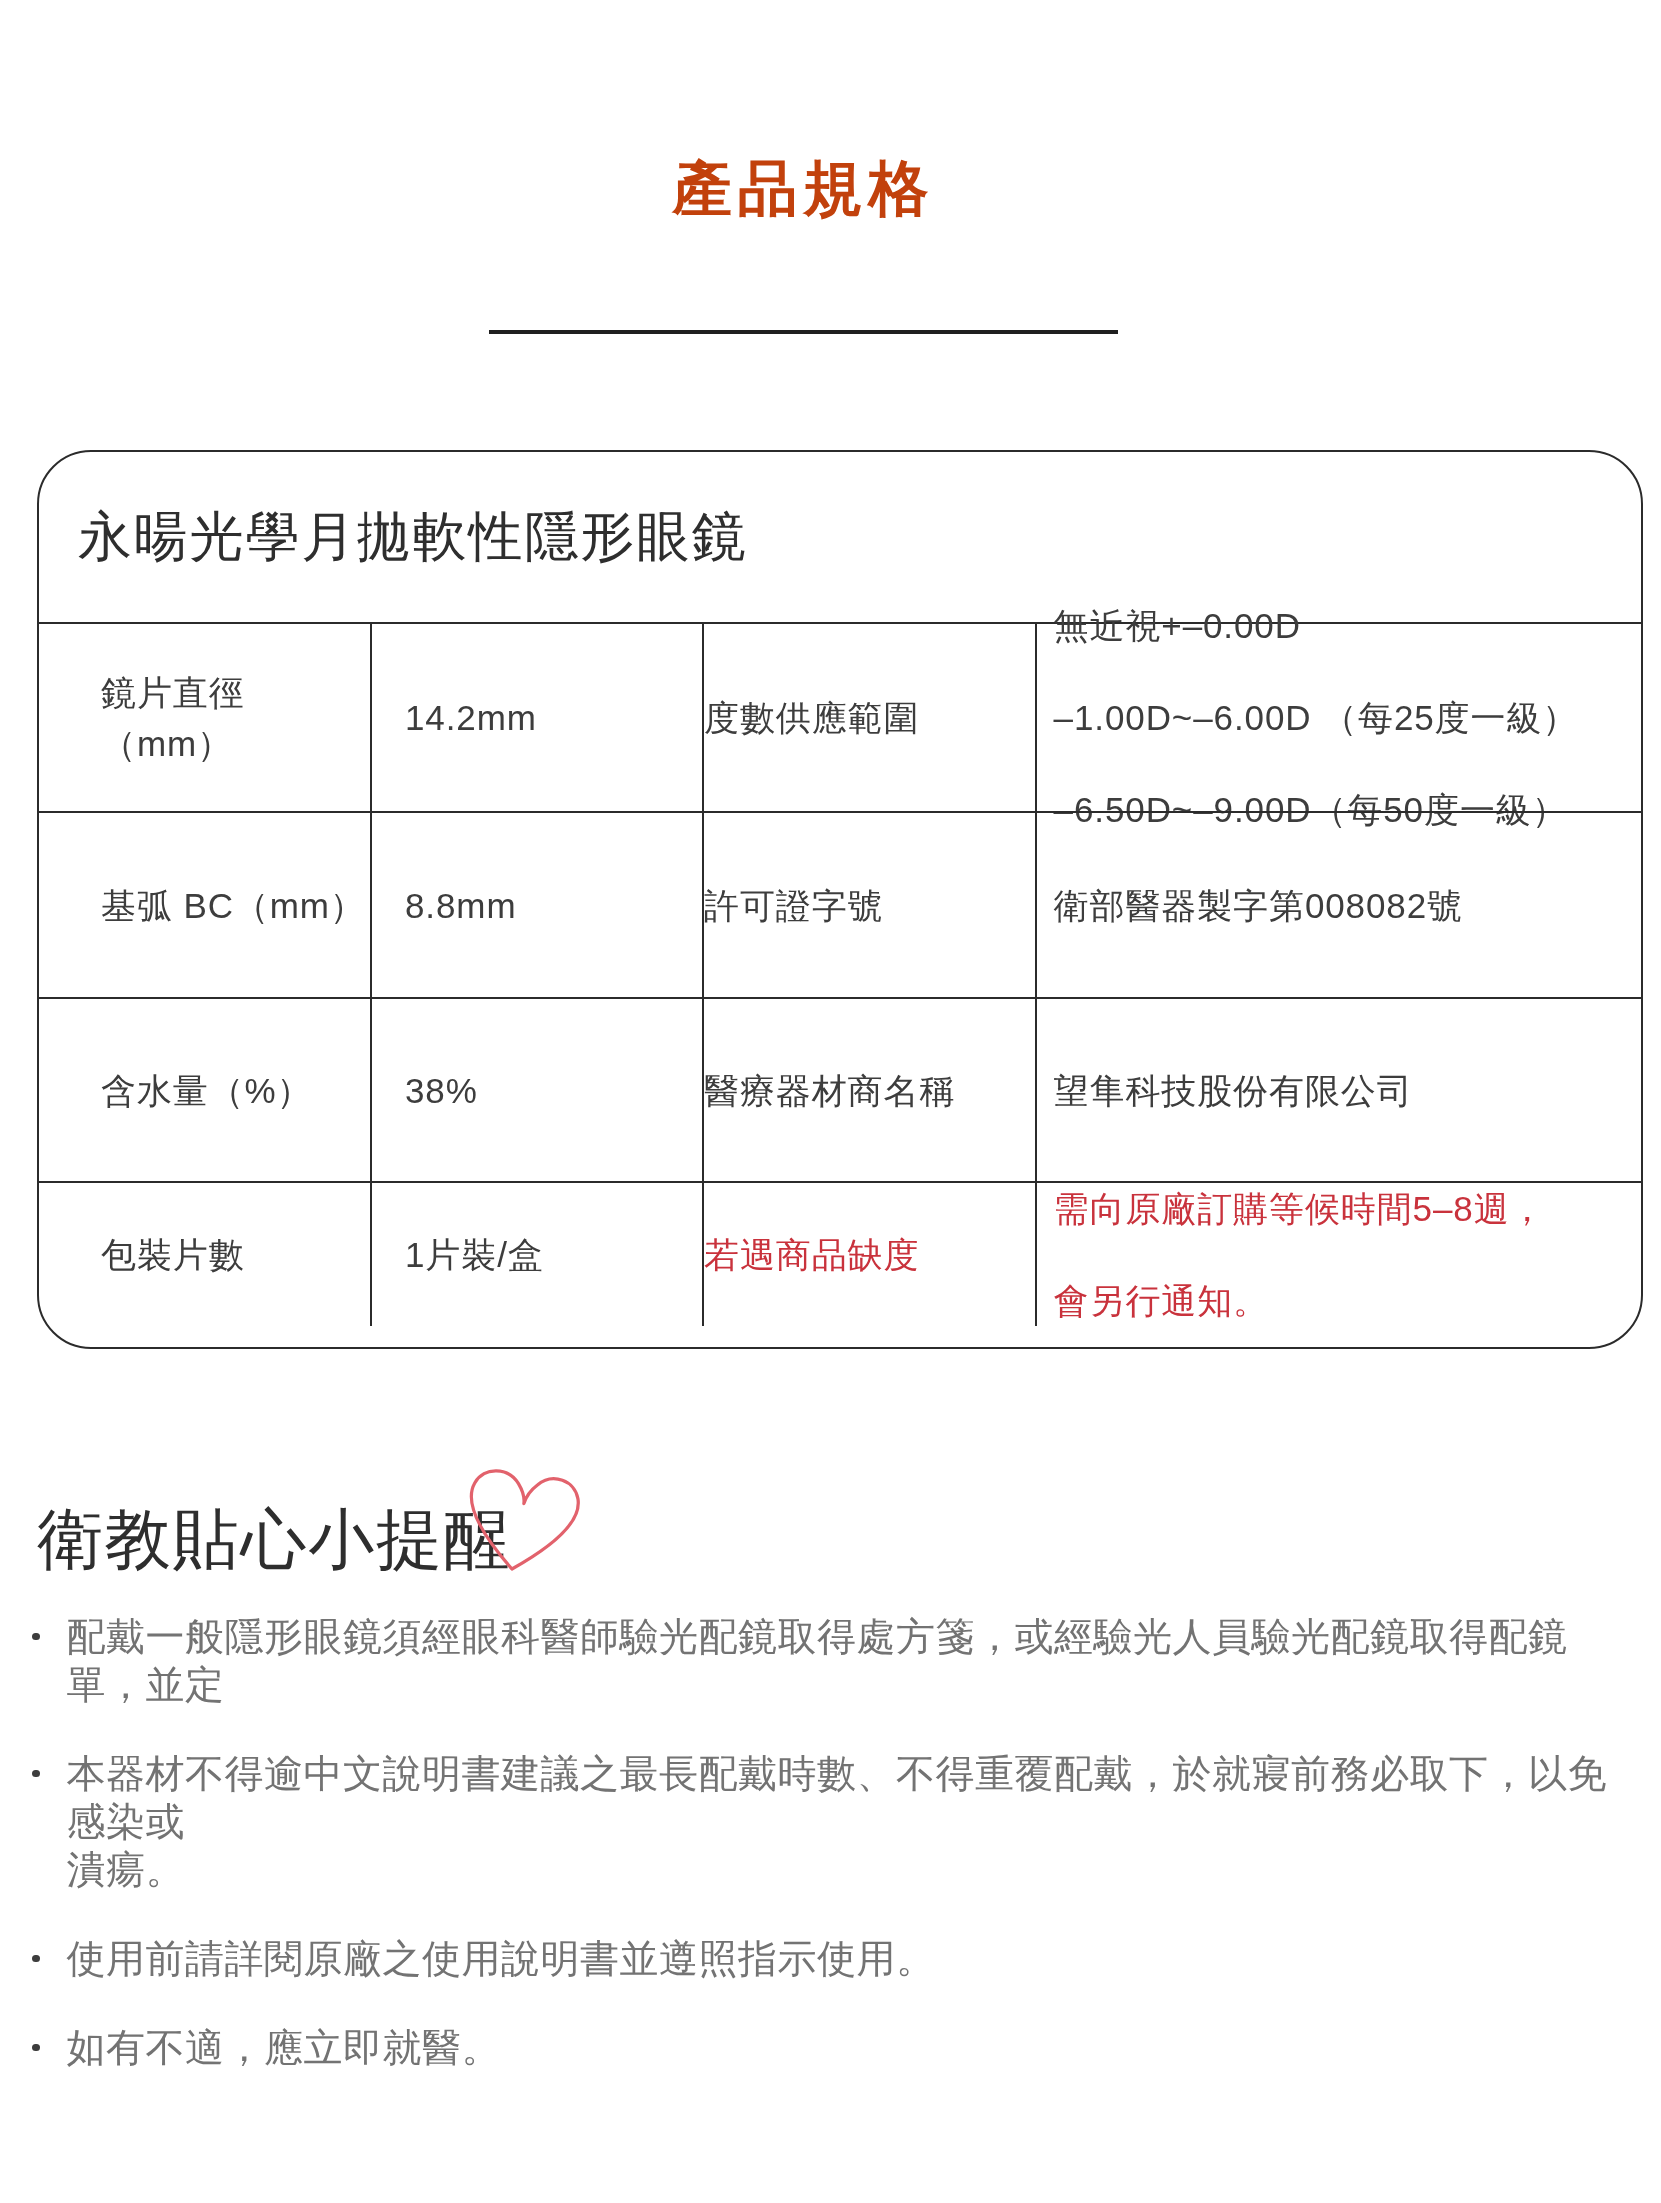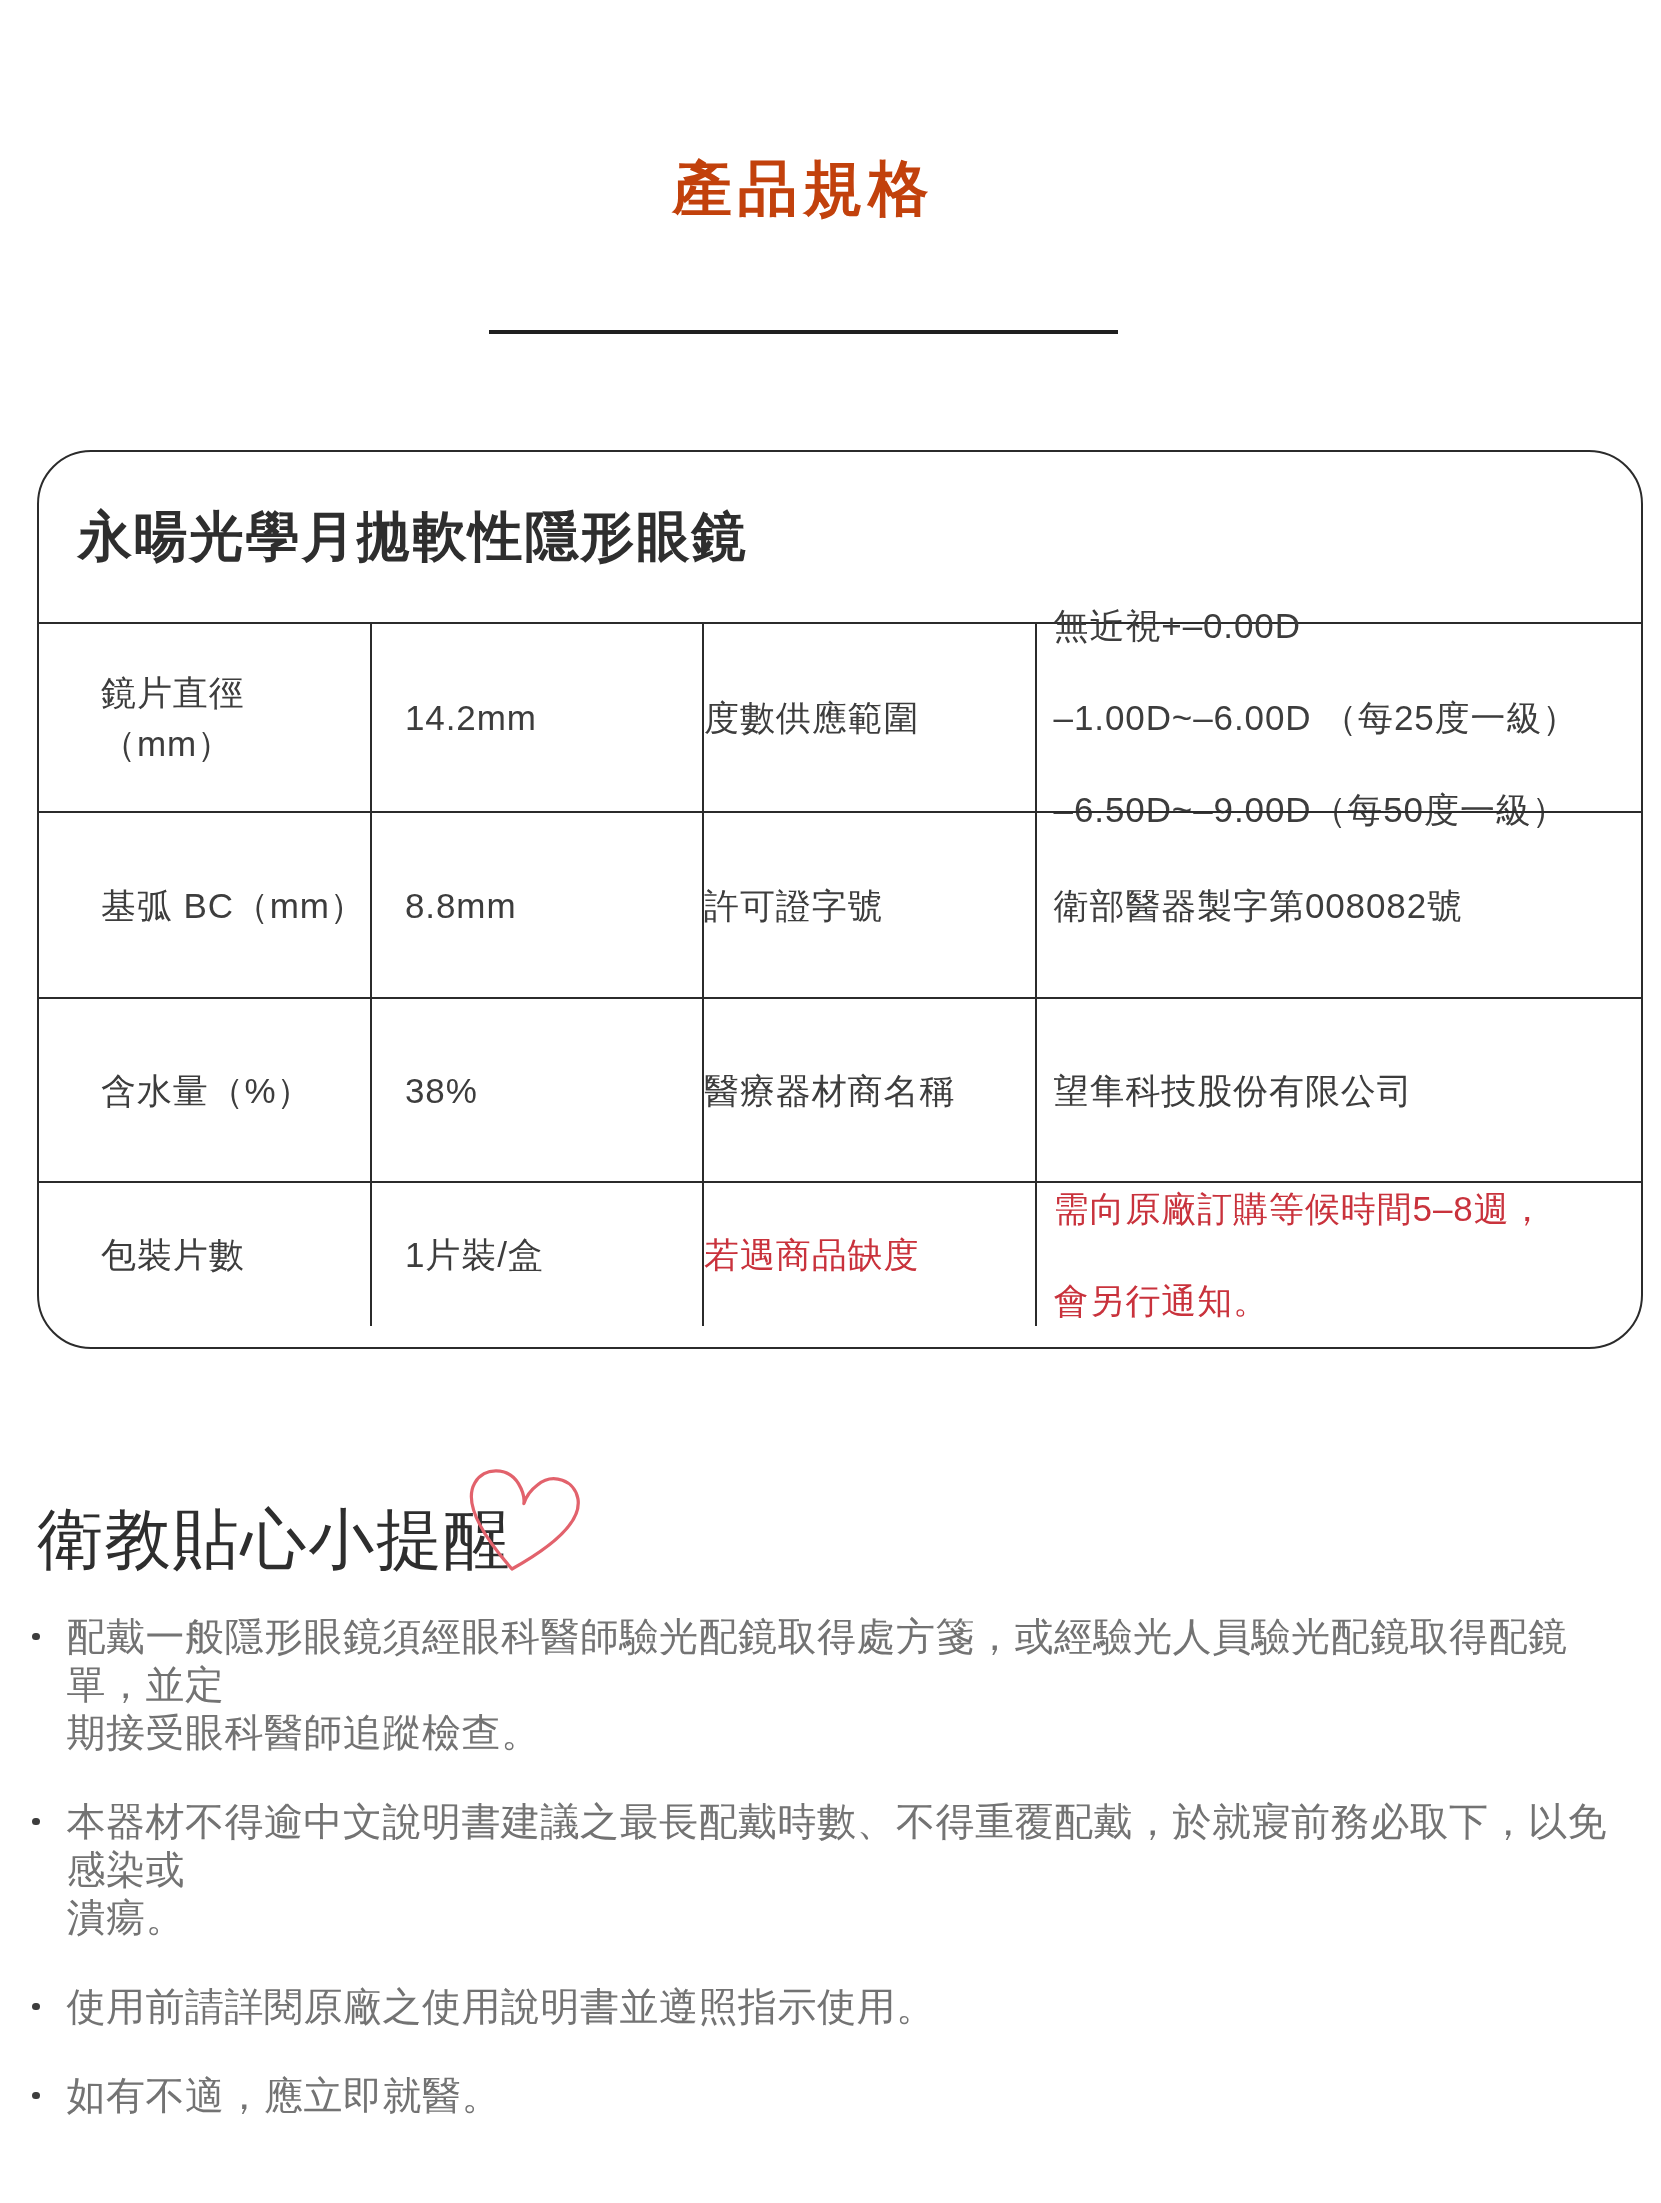--- a/index.html
+++ b/index.html
@@ -20,21 +20,21 @@
   }
   
   .spec-table{
     position:absolute;left:37px;top:450px;width:1606px;height:899px;
     border:2.8px solid #2b2b2b;border-radius:54px;overflow:hidden;
     box-sizing:border-box;background:#ffffff;
   }
   .product-row{
     height:172px;box-sizing:border-box;border-bottom:2.8px solid #2b2b2b;
     display:flex;align-items:center;padding-left:39px;
-    font-size:54px;font-weight:700;letter-spacing:1.8px;color:#2e2e2e;
+    font-size:54px;font-weight:400;letter-spacing:1.8px;color:#2e2e2e;
   }
   .spec-grid{
     display:grid;
     grid-template-columns:331px 332px 333px auto;
     grid-template-rows:187px 186px 184px auto;
   }
   .cell{
     box-sizing:border-box;display:flex;flex-direction:column;
     justify-content:center;align-items:flex-start;
     font-size:35px;font-weight:300;letter-spacing:0.9px;color:#3d3d3d;
@@ -110,21 +110,20 @@
 <div class="reminder-heading">衛教貼心小提醒</div>
 
 <svg class="heart-icon" viewBox="0 0 100 90">
   <path d="M48 84 C 20 60, 6 40, 12 25 C 17 12, 35 10, 44 21 C 48 26, 50 30, 50 35 C 51 29, 54 24, 58 20 C 68 9, 85 13, 89 26 C 94 42, 77 62, 48 84 Z" fill="none" stroke="#e2626c" stroke-width="2.4" stroke-linejoin="round" transform="rotate(8 50 45)"></path>
 </svg>
 
 <div class="bullet-list">
   <div class="bullet-item">
     <span class="bullet-dot"></span>
     <div>配戴一般隱形眼鏡須經眼科醫師驗光配鏡取得處方箋，或經驗光人員驗光配鏡取得配鏡單，並定</div>
-    <div>期接受眼科醫師追蹤檢查。</div>
   </div>
   <div class="bullet-item">
     <span class="bullet-dot"></span>
     <div>本器材不得逾中文說明書建議之最長配戴時數、不得重覆配戴，於就寢前務必取下，以免感染或</div>
     <div>潰瘍。</div>
   </div>
   <div class="bullet-item">
     <span class="bullet-dot"></span>
     <div>使用前請詳閱原廠之使用說明書並遵照指示使用。</div>
   </div>

